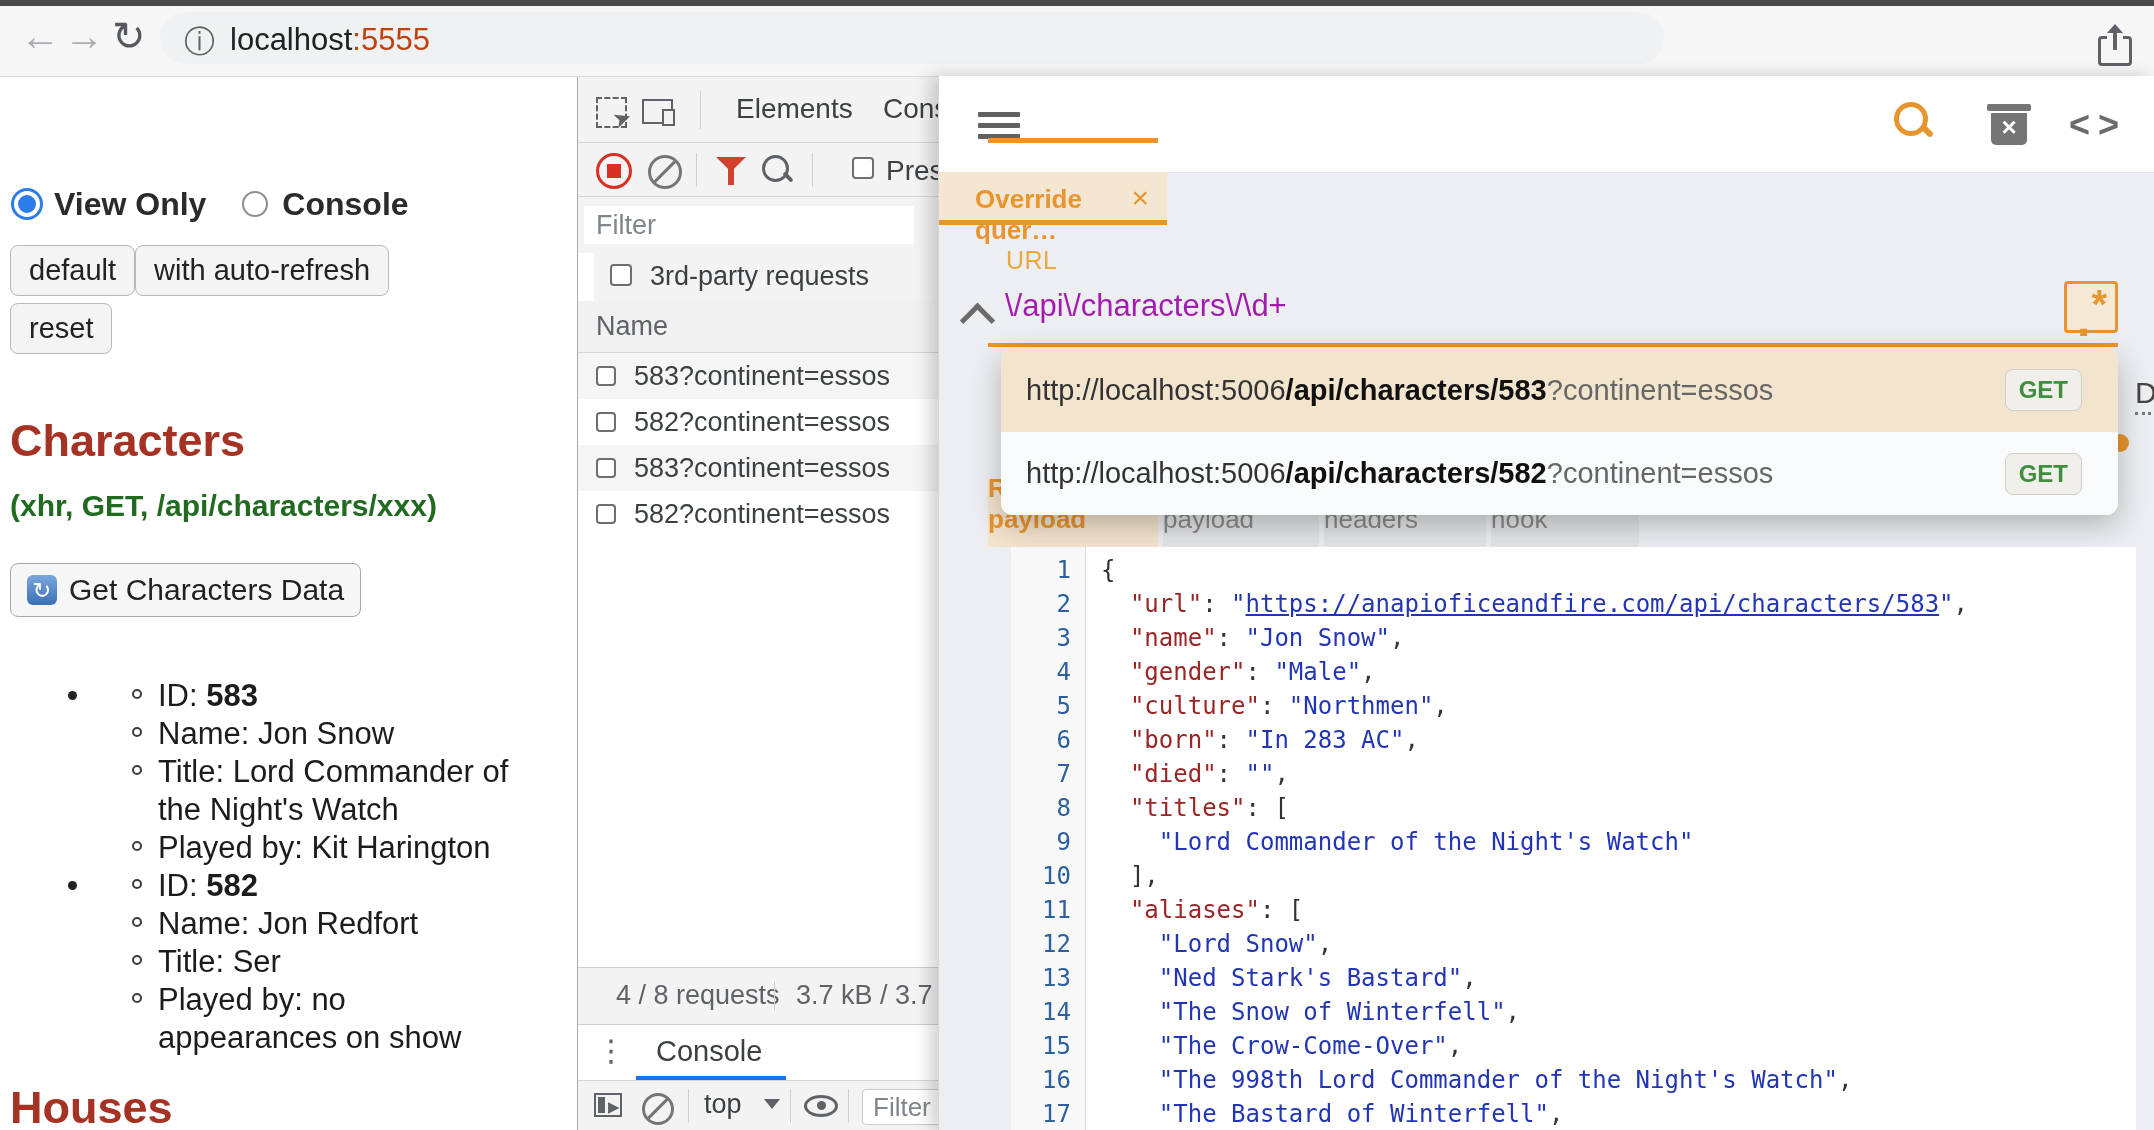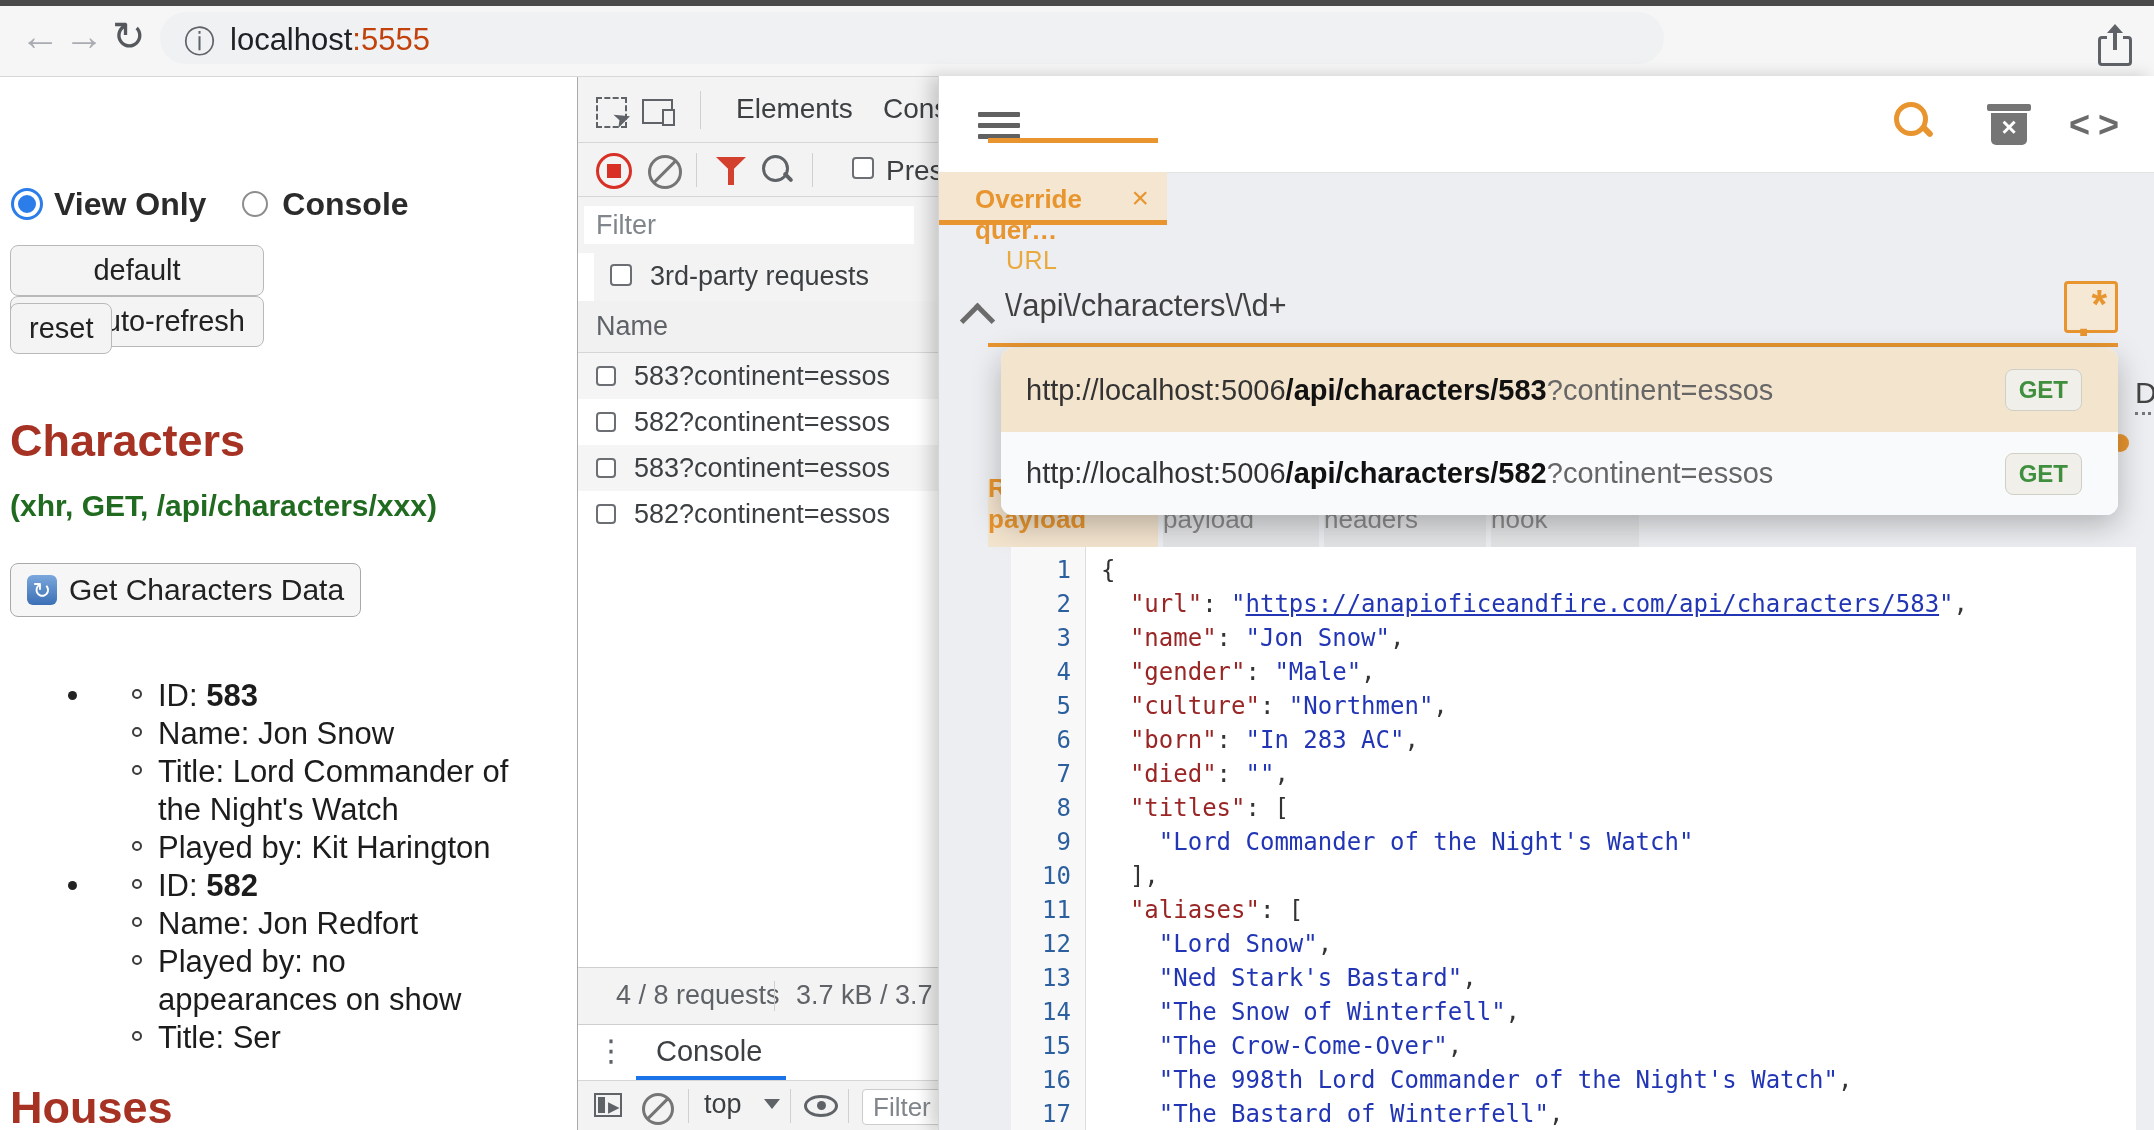--- a/index.html
+++ b/index.html
@@ -21,21 +21,21 @@
   .share .head{position:absolute;left:9px;top:0;width:0;height:0;border-left:8px solid transparent;border-right:8px solid transparent;border-bottom:9px solid #5f6368;}
 
   
   #page{position:absolute;left:0;top:77px;width:577px;height:1053px;background:#fff;overflow:hidden;}
   .app-title{position:absolute;left:12px;top:28px;font-size:47px;font-weight:800;color:#7d2083;letter-spacing:-1px;}
   .radio-row{position:absolute;left:14px;top:108px;height:38px;display:flex;align-items:center;}
   .radio{width:26px;height:26px;border-radius:50%;border:2px solid #8d8d8d;background:#fff;box-sizing:border-box;}
   .radio.checked{border:2px solid #2b7de9;background:radial-gradient(circle,#2b7de9 0 7px,#fff 8px);box-shadow:0 0 0 2px #2b7de9 inset;}
   .radio.checked{background:#2b7de9;border:4px solid #fff;outline:3px solid #2b7de9;}
   .radio-label{font-size:32px;font-weight:700;color:#2b2b2b;margin:0 36px 0 14px;}
-  .btnrow1{position:absolute;left:10px;top:168px;display:flex;gap:0;flex-direction:column;}
+  .btnrow1{position:absolute;left:10px;top:168px;display:flex;gap:0;}
   .btnrow2{position:absolute;left:10px;top:226px;display:flex;gap:12px;}
   .pgbtn{font-family:"Liberation Sans",sans-serif;font-size:29px;color:#222;background:#f4f4f4;border:1px solid #b9b9b9;border-radius:8px;padding:8px 18px;}
   .h2red{position:absolute;left:10px;top:338px;font-size:45px;font-weight:800;color:#a63224;}
   .green-sub{position:absolute;left:10px;top:412px;font-size:30px;font-weight:700;color:#206b20;}
   .get-btn{position:absolute;left:10px;top:486px;display:flex;align-items:center;gap:12px;font-size:30px;color:#222;background:#f6f6f6;border:1px solid #a9a9a9;border-radius:8px;padding:9px 16px;}
   .refresh-ico{display:inline-flex;align-items:center;justify-content:center;width:30px;height:30px;border-radius:6px;background:linear-gradient(#7aa7dc,#3b6fb5);color:#fff;font-size:22px;font-family:"DejaVu Sans",sans-serif;}
   .char-list{position:absolute;left:0;top:600px;width:560px;}
   .char-item{position:relative;margin:0 0 0 0;}
   .char-bullet{position:absolute;left:68px;top:14px;width:9px;height:9px;border-radius:50%;background:#222;}
   .sub-item{position:relative;padding-left:158px;font-size:31px;color:#1c1c1c;line-height:38px;width:365px;}
@@ -96,21 +96,21 @@
   .trash .lid{position:absolute;left:0;top:4px;width:44px;height:7px;background:#757575;border-radius:2px;}
   .trash .body{position:absolute;left:4px;top:13px;width:36px;height:32px;background:#757575;border-radius:0 0 5px 5px;}
   .trash .x{position:absolute;left:4px;top:11px;width:36px;height:32px;color:#fff;font-size:26px;font-weight:700;text-align:center;line-height:32px;}
   .codeico{position:absolute;left:1130px;top:28px;font-size:36px;font-weight:700;color:#6b6b6b;letter-spacing:8px;}
   .ov-tab{position:absolute;left:0;top:96px;width:228px;height:53px;background:#f4e6d1;}
   .ov-tab .lbl{position:absolute;left:36px;top:12px;font-size:26px;font-weight:700;color:#e8952f;}
   .ov-tab .x{position:absolute;right:18px;top:9px;font-size:30px;color:#e8952f;}
   .ov-tab .ul{position:absolute;left:0;bottom:0;width:228px;height:5px;background:#e8952f;}
   .url-label{position:absolute;left:67px;top:170px;font-size:25px;color:#eaa93e;letter-spacing:.5px;}
   .collapse-chevron{position:absolute;left:26px;top:232px;width:20px;height:20px;border-left:5px solid #6b6b6b;border-top:5px solid #6b6b6b;transform:rotate(45deg);}
-  .url-value{position:absolute;left:66px;top:212px;font-size:31px;color:#404040;}
+  .url-value{position:absolute;left:66px;top:212px;font-size:31px;color:#a21caf;}
   .url-underline{position:absolute;left:49px;top:267px;width:1130px;height:4px;background:#e8952f;}
   .regex-btn{position:absolute;left:1125px;top:205px;width:54px;height:52px;border:3px solid #e8952f;border-radius:4px;background:#f5e8d5;box-sizing:border-box;}
   .regex-btn .star{position:absolute;right:8px;top:-2px;font-size:40px;font-weight:700;color:#e8952f;}
   .regex-btn .dot{position:absolute;left:10px;top:8px;font-size:48px;font-weight:700;color:#e8952f;}
   .clipD{position:absolute;left:1196px;top:300px;font-size:30px;color:#444;border-bottom:3px dotted #777;padding-bottom:2px;}
   .orange-knob{position:absolute;left:1172px;top:358px;width:18px;height:18px;border-radius:50%;background:#e8952f;}
   .sugg-card{position:absolute;left:62px;top:272px;width:1117px;height:167px;border-radius:12px;background:#fff;box-shadow:0 10px 30px rgba(0,0,0,.25);overflow:hidden;}
   .sugg-row{position:relative;height:84px;display:flex;align-items:center;padding:0 120px 0 25px;box-sizing:border-box;font-size:29px;color:#333;}
   .sugg-row.hl{background:#f3e4ce;}
   .sugg-row.plain{background:#f9fafb;height:83px;text-align:center;}
@@ -178,22 +178,22 @@
           <span class="char-bullet"></span>
           <div class="sub-item"><span class="sub-ring"></span><span>ID: </span><b>583</b></div>
           <div class="sub-item"><span class="sub-ring"></span><span>Name: </span><span>Jon Snow</span></div>
           <div class="sub-item"><span class="sub-ring"></span><span>Title: </span><span>Lord Commander of the Night's Watch</span></div>
           <div class="sub-item"><span class="sub-ring"></span><span>Played by: </span><span>Kit Harington</span></div>
         </div>
         <div class="char-item">
           <span class="char-bullet"></span>
           <div class="sub-item"><span class="sub-ring"></span><span>ID: </span><b>582</b></div>
           <div class="sub-item"><span class="sub-ring"></span><span>Name: </span><span>Jon Redfort</span></div>
+          <div class="sub-item"><span class="sub-ring"></span><span>Title: </span><span>Ser</span></div>
           <div class="sub-item"><span class="sub-ring"></span><span>Played by: </span><span>no appearances on show</span></div>
-          <div class="sub-item"><span class="sub-ring"></span><span>Title: </span><span>Ser</span></div>
         </div>
       </div>
     <div class="houses">Houses</div>
   </div>
 
   <div id="devtools">
     <div class="dt-bar dt-tabbar">
       <div class="insp">
           <span>➤</span>
         </div>

